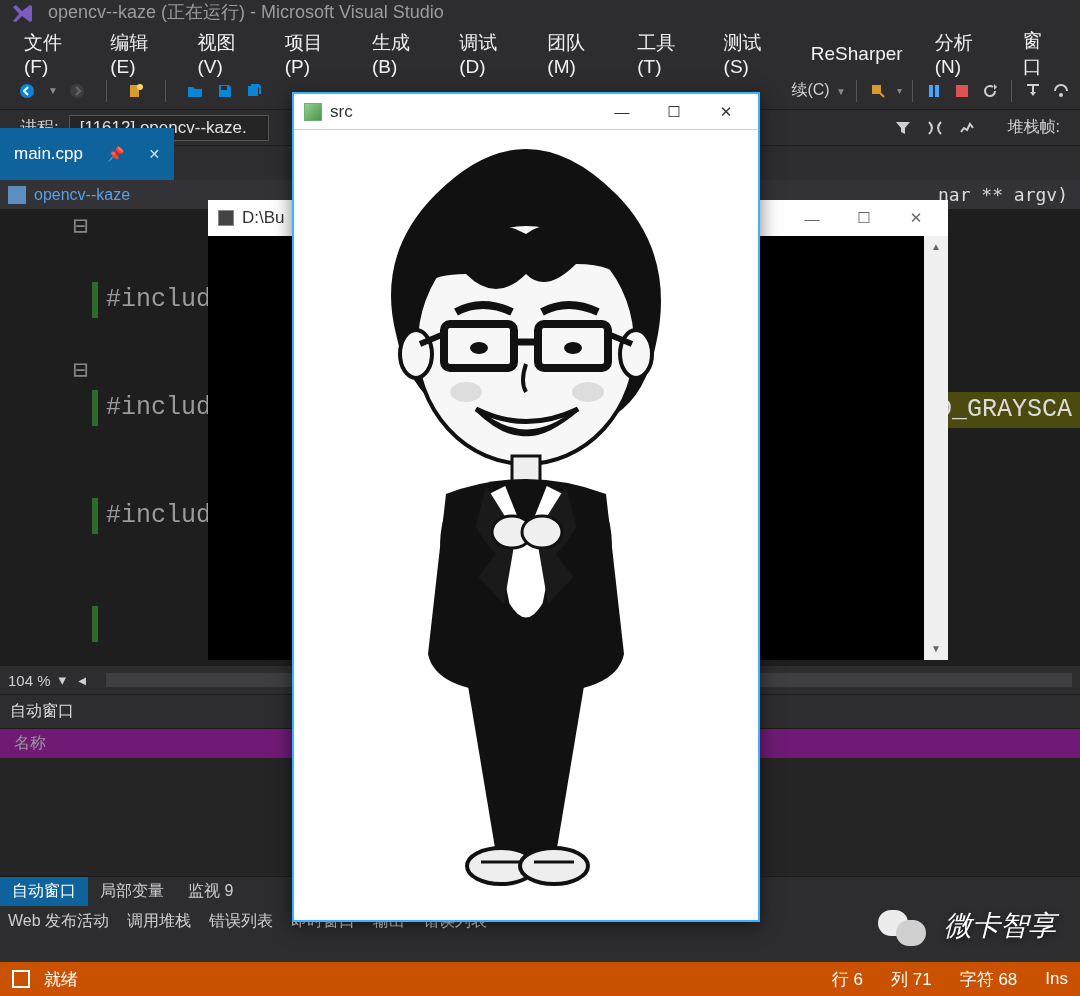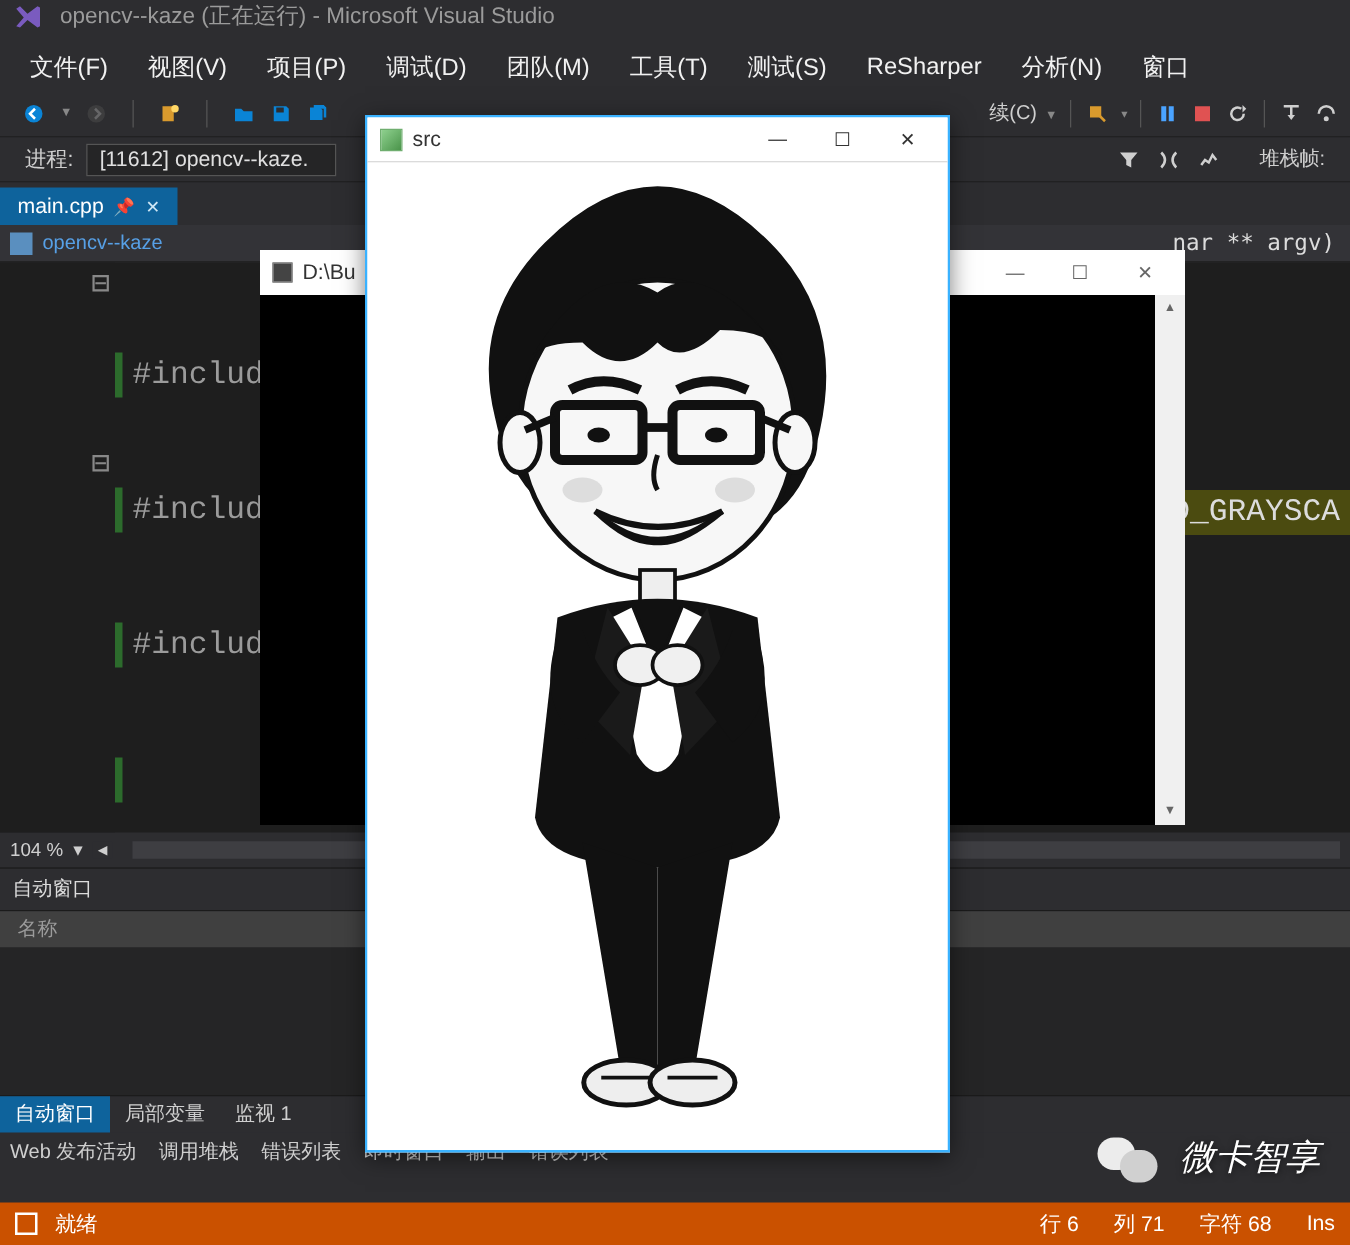--- a/index.html
+++ b/index.html
@@ -92,24 +92,24 @@
   
   .tabs-row {
     height: 34px;
     background: #2d2d30;
     display: flex;
     align-items: flex-end;
   }
   .file-tab {
     background: #0e639c;
     color: #fff;
-    padding: 5px 14px;
+    padding: 16px 14px;
     display: flex;
     align-items: center;
-    gap: 8px;
+    gap: 24px;
     font-size: 17px;
   }
   .file-tab .pin { color:#cfe7f5; font-size:14px;}
   .file-tab .close { color:#cfe7f5; font-size:14px;}
 
   .project-row {
     height: 30px;
     background: #333337;
     color:#57a0e6;
     display:flex; align-items:center;
@@ -153,21 +153,21 @@
   .zoom-bar { height:28px; background:#2d2d30; color:#cfcfcf; display:flex; align-items:center; padding:0 8px; gap:8px; font-size:15px;}
   .zoom-bar .scroll-track { flex:1; height:14px; background:#3e3e42; margin-left:8px; display:flex; align-items:center;}
   .zoom-bar .scroll-arrow { width:16px; height:14px; background:#2d2d30; color:#cfcfcf; display:flex;align-items:center;justify-content:center; font-size:10px;}
 
   
   .panel {
     background:#252526;
     border-top:1px solid #1b1b1b;
   }
   .panel-title { padding:6px 10px; font-size:16px; color:#dcdcdc; background:#2d2d30; border-bottom:1px solid #1b1b1b;}
-  .panel-header-row { padding:4px 14px; color:#9b9b9b; background:#404040; font-size:16px;}
+  .panel-header-row { padding:4px 14px; color:#9b9b9b; background:#701a75; font-size:16px;}
   .panel-body { height:118px; background:#252526;}
 
   .bottom-tabs { background:#2d2d30; display:flex; align-items:center; padding:0; height:30px; border-top:1px solid #1b1b1b; font-size:16px;}
   .bottom-tabs .btab { padding:4px 12px; color:#cfcfcf;}
   .bottom-tabs .btab.active { background:#0e639c; color:#fff;}
 
   .bottom-tabs2 { background:#2d2d30; display:flex; align-items:center; padding:0 8px; height:30px; gap:18px; font-size:16px; color:#cfcfcf;}
 
   
   .statusbar {
@@ -275,22 +275,24 @@
   <span class="vs-logo">
     <svg viewBox="0 0 24 24">
         <path fill="#7a5bbf" d="M3 5l6 7-6 7 3 1 6-6 8 6 2-1V4l-2-1-8 6-6-6z"></path>
       </svg>
   </span>
   <span>opencv--kaze (正在运行) - Microsoft Visual Studio</span>
 </div>
 
 <div class="menubar">
   <div class="menu-item">文件(F)</div>
+  <div class="menu-item">编辑(E)</div>
   <div class="menu-item">视图(V)</div>
   <div class="menu-item">项目(P)</div>
+  <div class="menu-item">生成(B)</div>
   <div class="menu-item">调试(D)</div>
   <div class="menu-item">团队(M)</div>
   <div class="menu-item">工具(T)</div>
   <div class="menu-item">测试(S)</div>
   <div class="menu-item">ReSharper</div>
   <div class="menu-item">分析(N)</div>
   <div class="menu-item">窗口</div>
 </div>
 
 <div class="toolbar">
@@ -450,21 +452,21 @@
 
 <div class="panel">
   <div class="panel-title">自动窗口</div>
   <div class="panel-header-row">名称</div>
   <div class="panel-body"></div>
 </div>
 
 <div class="bottom-tabs">
   <div class="btab active">自动窗口</div>
   <div class="btab">局部变量</div>
-  <div class="btab">监视 1</div>
+  <div class="btab">监视 9</div>
 </div>
 
 <div class="bottom-tabs2">
   <div>Web 发布活动</div>
   <div>调用堆栈</div>
   <div>错误列表</div>
   <div>即时窗口</div>
   <div>输出</div>
   <div>错误列表</div>
 </div>

